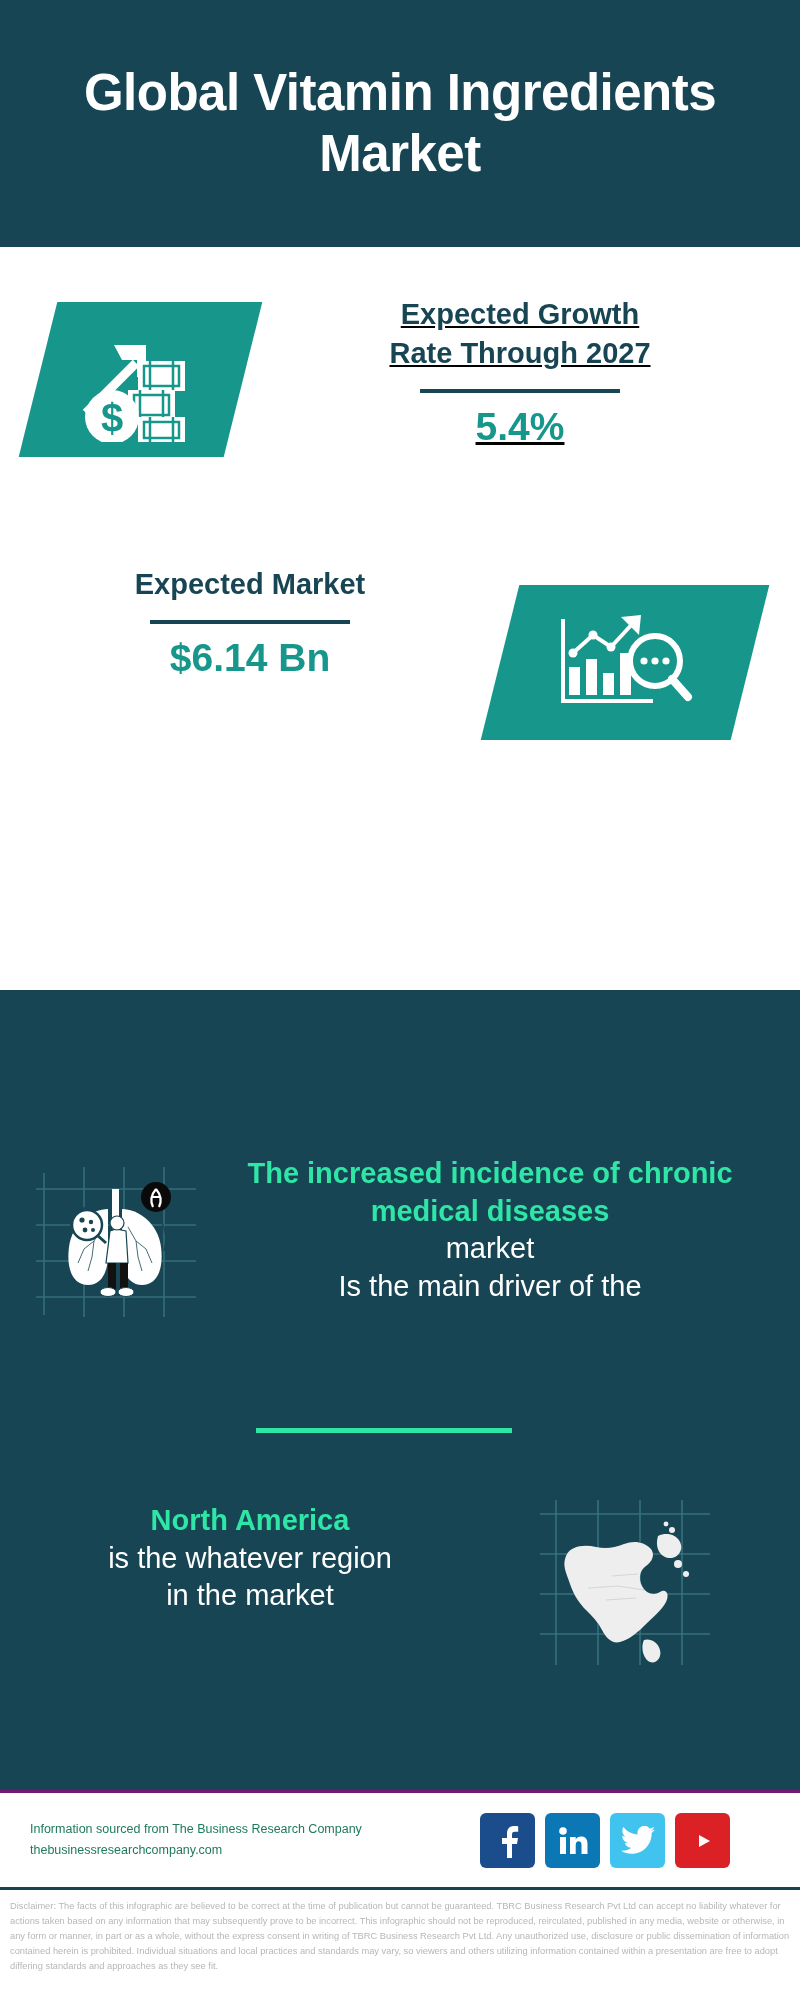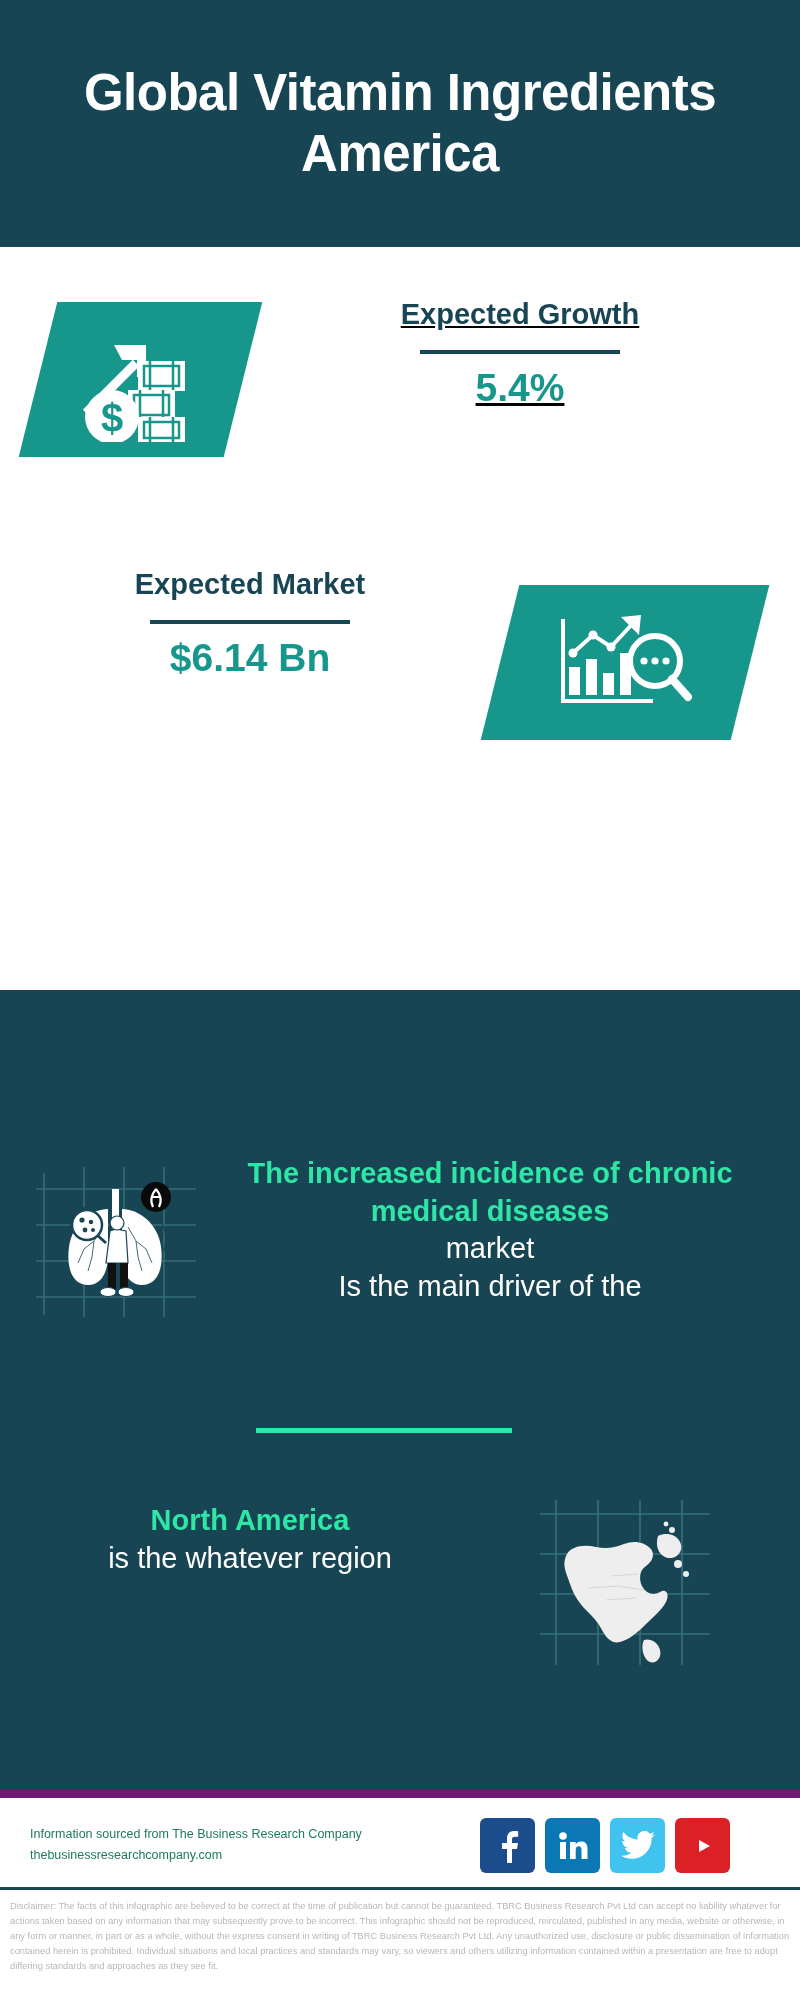--- a/index.html
+++ b/index.html
@@ -106,21 +106,21 @@
 
   
   .region { position:absolute; left:0; top:1490px; width:800px; height:200px; }
   .region-txt { position:absolute; left:30px; top:12px; width:440px; text-align:center; }
   .region-img { position:absolute; left:540px; top:10px; width:170px; height:165px; }
 
   
   .srcbar {
     position:absolute; left:0; top:1790px; width:800px; height:100px;
     background:#ffffff;
-    border-top:8px solid #701a75;
+    border-top:3px solid #701a75;
     border-bottom:3px solid #174553;
   }
   .src-text { position:absolute; left:30px; top:26px; width:440px; }
   .src-line { color:#1F7A5C; font-size:12.5px; line-height:1.65; }
   .socials { position:absolute; left:480px; top:20px; display:flex; gap:10px; }
   .sbtn {
     width:55px; height:55px; border-radius:6px;
     display:flex; align-items:center; justify-content:center;
   }
   .fb { background:#1B4C8C; }
@@ -137,21 +137,21 @@
     line-height:1.62;
     text-align:left;
   }
 </style>
 </head>
 <body>
 
 <div class="page">
 
   <div class="header">
-    <div class="header-title">Global Vitamin Ingredients America</div>
+    <div class="header-title">Global Vitamin Ingredients Market</div>
   </div>
 
   <div class="stat1">
 
     <div class="ico-paral g-icon">
       <div class="ico-inner">
         <svg width="150" height="125" viewBox="0 0 150 125">
 
           <path d="M20 96 L70 46" stroke="#fff" stroke-width="9" fill="none"></path>
           <path d="M48 28 L80 28 L80 60 L71 60 L71 43 L56 43 Z" fill="#fff"></path>
@@ -172,20 +172,21 @@
           <line x1="107" y1="100" x2="107" y2="125" stroke="#17968C" stroke-width="2.5"></line>
 
           <circle cx="46" cy="100" r="27" fill="#fff"></circle>
           <text x="46" y="115" font-size="40" font-weight="bold" fill="#17968C" text-anchor="middle" font-family="Liberation Sans, sans-serif">$</text>
         </svg>
       </div>
     </div>
 
     <div class="stat1-txt">
       <div class="stat-label">Expected Growth</div>
+      <div class="stat-label">Rate Through 2027</div>
       <div class="rule"></div>
       <div class="stat-value">5.4%</div>
     </div>
   </div>
 
   <div class="stat2">
 
     <div class="stat2-txt">
       <div class="stat-label">Expected Market</div>
       <div class="rule"></div>
@@ -339,20 +340,21 @@
       <div class="pl">Is the main driver of the</div>
     </div>
   </div>
 
   <div class="green-rule"></div>
 
   <div class="region">
     <div class="region-txt">
       <div class="hl">North America</div>
       <div class="pl">is the whatever region</div>
+      <div class="pl">in the market</div>
     </div>
     <div class="region-img">
       <svg width="170" height="165" viewBox="0 0 170 165">
         <g stroke="#3f7b88" stroke-width="1.6" opacity="0.8">
           <line x1="16" y1="0" x2="16" y2="165"></line>
           <line x1="58" y1="0" x2="58" y2="165"></line>
           <line x1="100" y1="0" x2="100" y2="165"></line>
           <line x1="142" y1="0" x2="142" y2="165"></line>
           <line x1="0" y1="14" x2="170" y2="14"></line>
           <line x1="0" y1="54" x2="170" y2="54"></line>

